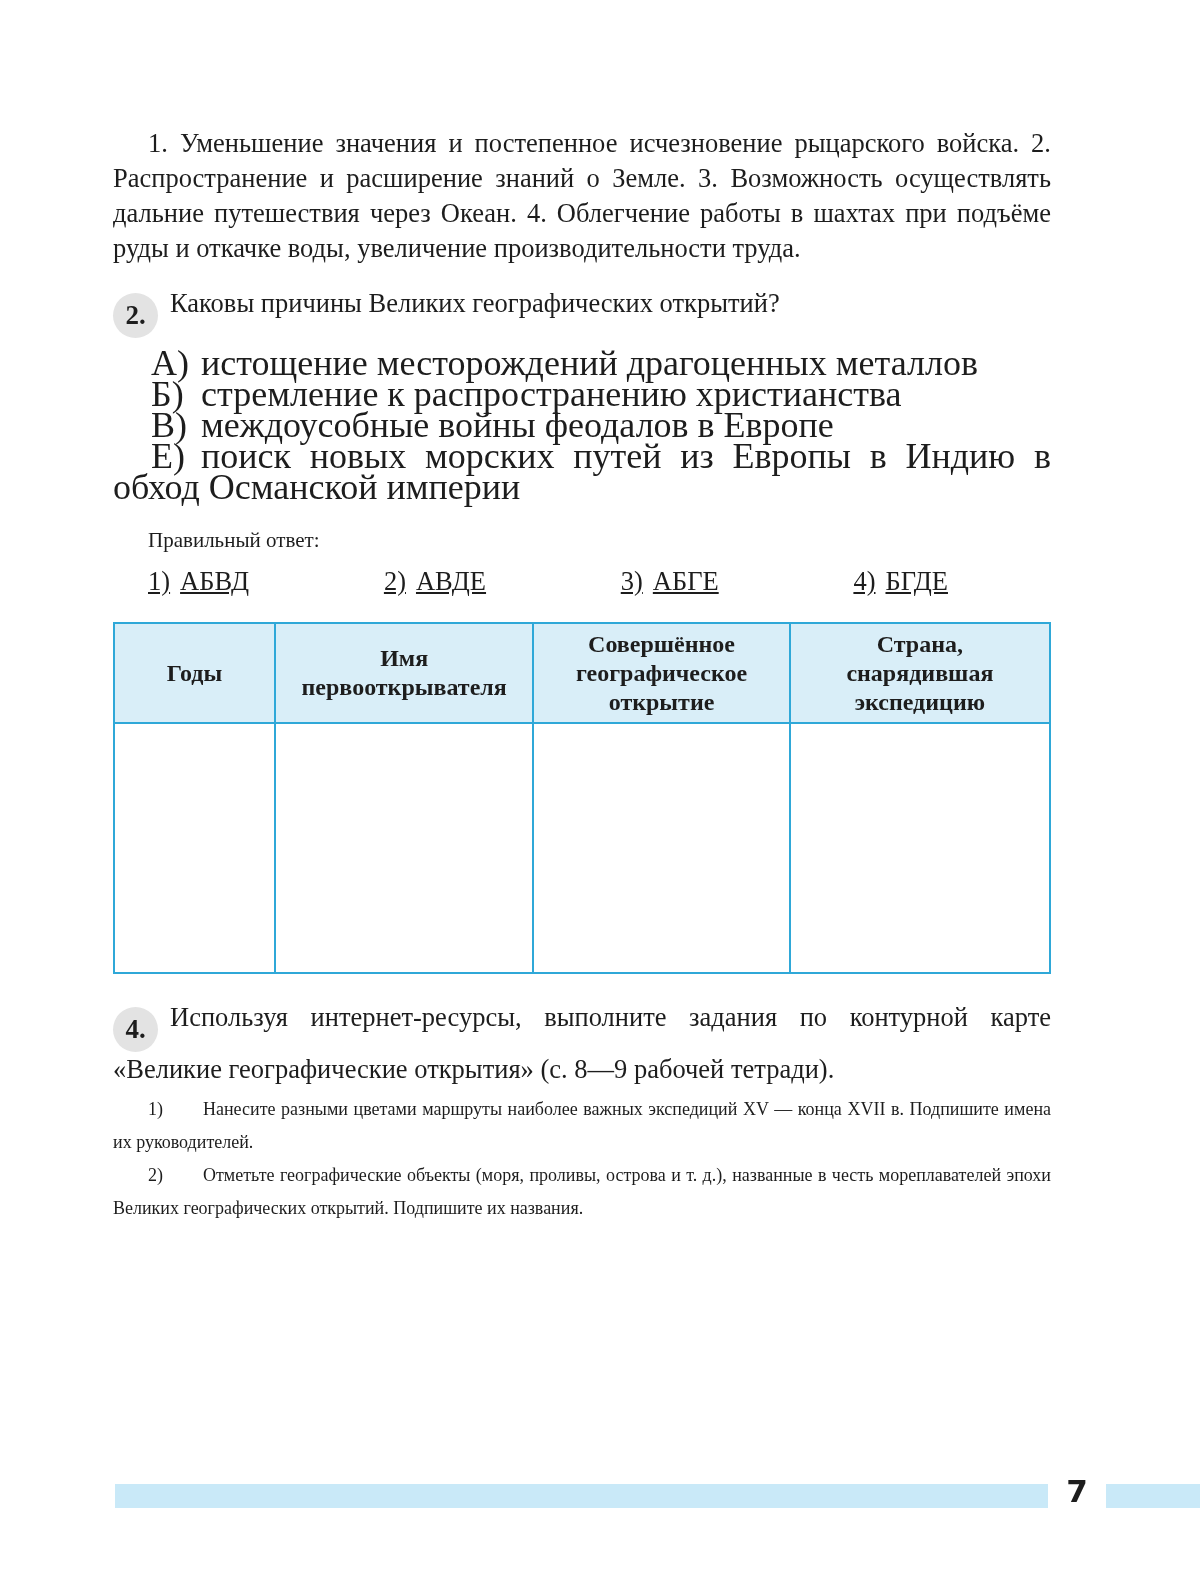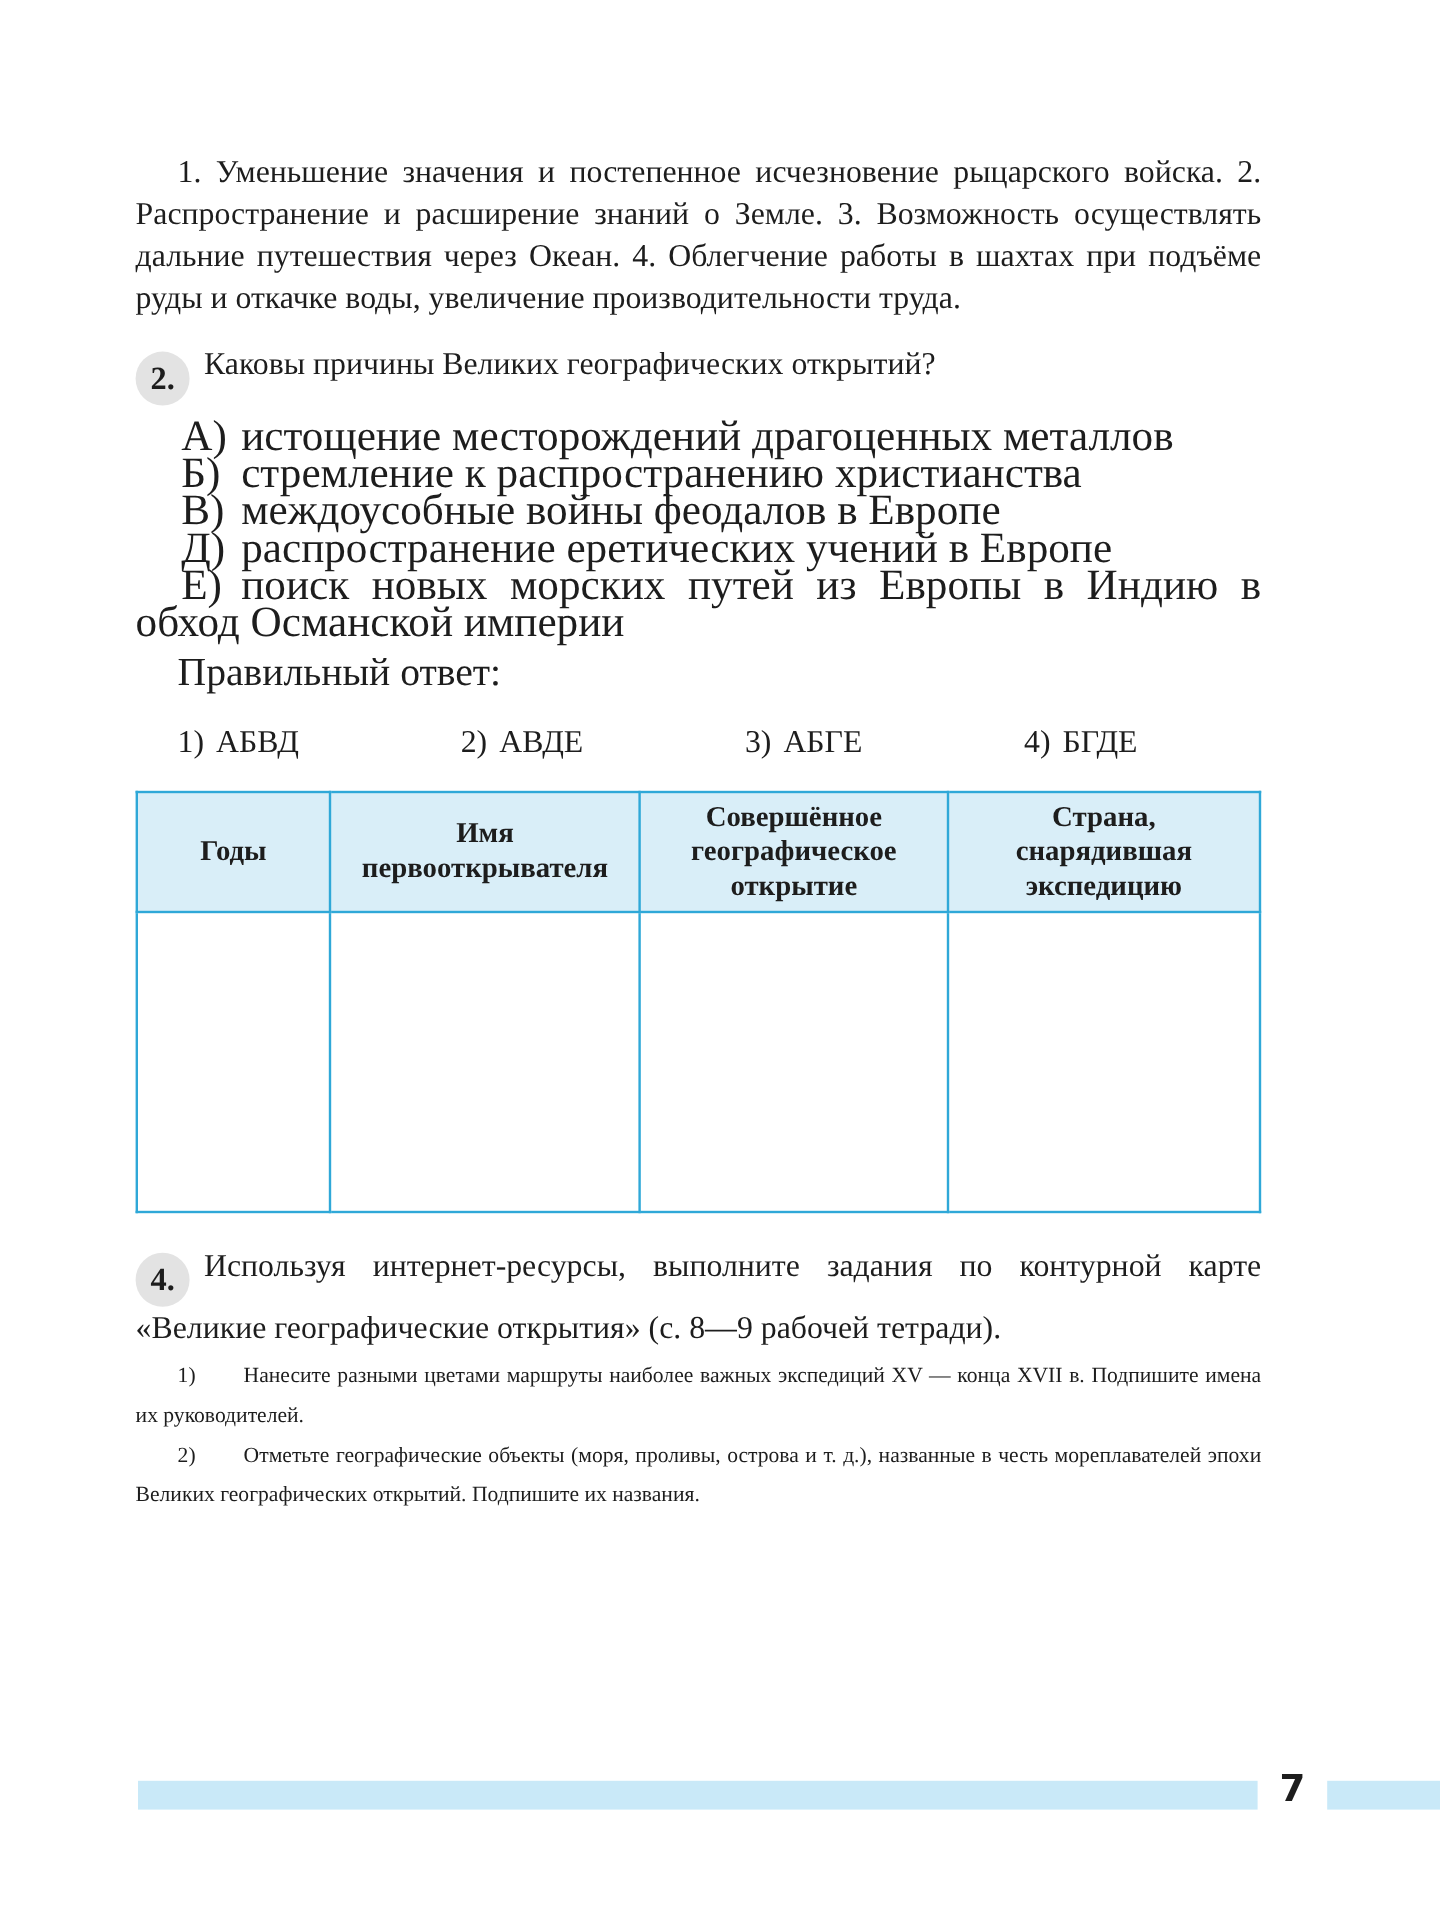--- a/index.html
+++ b/index.html
@@ -56,33 +56,34 @@
     text-indent: 38px;
     hyphens: manual;
     -webkit-hyphens: manual;
   }
   .option .marker {
     display: inline-block;
     width: 50px;
     text-indent: 0;
   }
   .correct-label {
-    margin-top: 10px;
-    font-size: 33px;
+    margin-top: 20px;
+    font-size: 21px;
     line-height: 35px;
     text-indent: 35px;
   }
   .answers-row {
     display: flex;
     justify-content: space-between;
-    margin-top: 22px;
+    margin-top: 6px;
     padding-left: 35px;
     width: 835px;
     font-size: 26.5px;
     line-height: 35px;
+    text-decoration: underline;
   }
   .answers-row .choice .marker { margin-right: 10px; }
 
   .q3-para { margin-top: 26px; }
 
   
   table.disc-table {
     margin-top: 23px;
     width: 938px;
     border-collapse: collapse;
@@ -162,23 +163,20 @@
 
     <div class="options">
       <p class="option">
         <span class="marker">А)</span><span>истощение месторождений драгоценных металлов</span>
       </p>
       <p class="option">
         <span class="marker">Б)</span><span>стремление к распространению христианства</span>
       </p>
       <p class="option">
         <span class="marker">В)</span><span>междоусобные войны феодалов в Европе</span>
-      </p>
-      <p class="option">
-        <span class="marker">Д)</span><span>распространение еретических учений в Европе</span>
       </p>
       <p class="option">
         <span class="marker">Е)</span><span>поиск новых морских путей из Европы в Индию в обход Османской империи</span>
       </p>
     </div>
 
     <p class="correct-label">Правильный ответ:</p>
 
     <div class="answers-row">
       <span class="choice">

